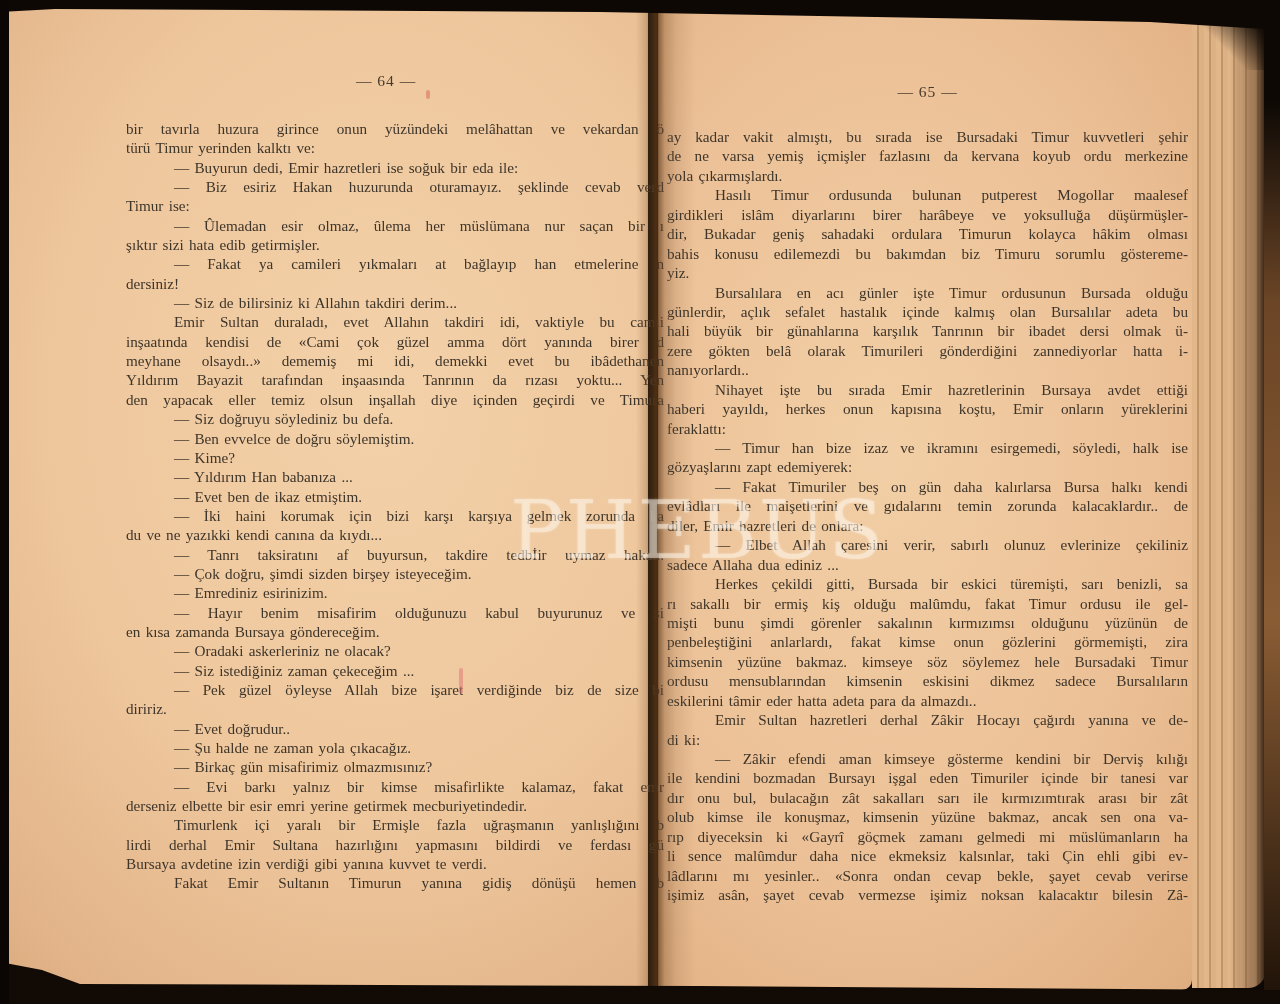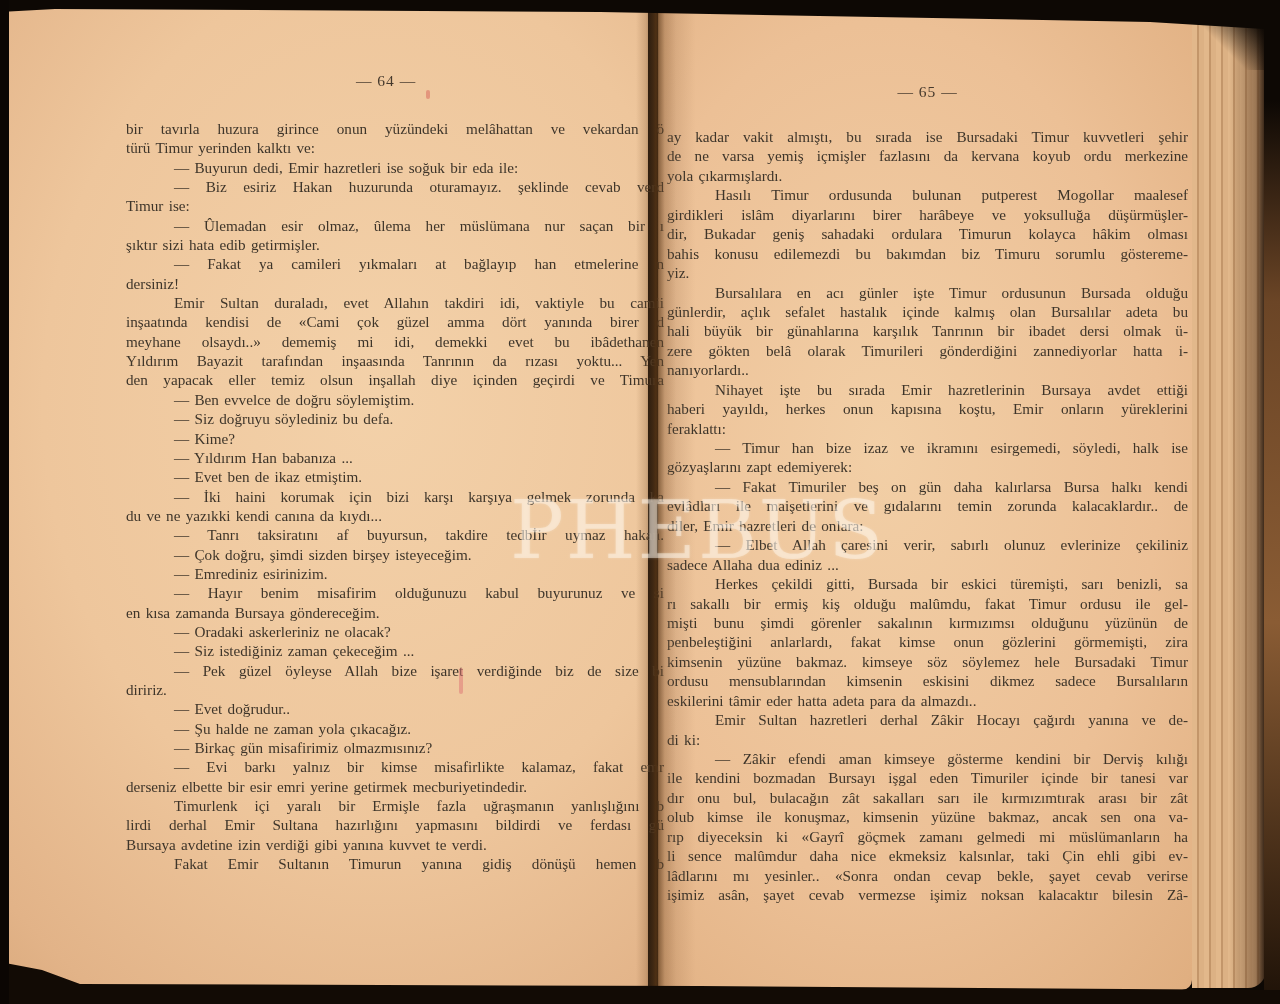--- a/index.html
+++ b/index.html
@@ -121,27 +121,28 @@
   <div class="text text-left">
       <div class="line j">bir tavırla huzura girince onun yüzündeki melâhattan ve vekardan ö</div>
       <div class="line">türü Timur yerinden kalktı ve:</div>
       <div class="line i">— Buyurun dedi, Emir hazretleri ise soğuk bir eda ile:</div>
       <div class="line i j">— Biz esiriz Hakan huzurunda oturamayız. şeklinde cevab verd</div>
       <div class="line">Timur ise:</div>
       <div class="line i j">— Ûlemadan esir olmaz, ûlema her müslümana nur saçan bir ı</div>
       <div class="line">şıktır sizi hata edib getirmişler.</div>
       <div class="line i j">— Fakat ya camileri yıkmaları at bağlayıp han etmelerine n</div>
       <div class="line">dersiniz!</div>
+      <div class="line i">— Siz de bilirsiniz ki Allahın takdiri derim...</div>
       <div class="line i j">Emir Sultan duraladı, evet Allahın takdiri idi, vaktiyle bu camii</div>
       <div class="line j">inşaatında kendisi de «Cami çok güzel amma dört yanında birer d</div>
       <div class="line j">meyhane olsaydı..» dememiş mi idi, demekki evet bu ibâdethanen</div>
       <div class="line j">Yıldırım Bayazit tarafından inşaasında Tanrının da rızası yoktu... Yen</div>
       <div class="line j">den yapacak eller temiz olsun inşallah diye içinden geçirdi ve Timura</div>
+      <div class="line i">— Siz doğruyu söylediniz bu defa.</div>
       <div class="line i">— Ben evvelce de doğru söylemiştim.</div>
-      <div class="line i">— Siz doğruyu söylediniz bu defa.</div>
       <div class="line i">— Kime?</div>
       <div class="line i">— Yıldırım Han babanıza ...</div>
       <div class="line i">— Evet ben de ikaz etmiştim.</div>
       <div class="line i j">— İki haini korumak için bizi karşı karşıya gelmek zorunda ka</div>
       <div class="line">du ve ne yazıkki kendi canına da kıydı...</div>
       <div class="line i j">— Tanrı taksiratını af buyursun, takdire tedbİir uymaz hakan.</div>
       <div class="line i">— Çok doğru, şimdi sizden birşey isteyeceğim.</div>
       <div class="line i">— Emrediniz esirinizim.</div>
       <div class="line i j">— Hayır benim misafirim olduğunuzu kabul buyurunuz ve si</div>
       <div class="line">en kısa zamanda Bursaya göndereceğim.</div>

